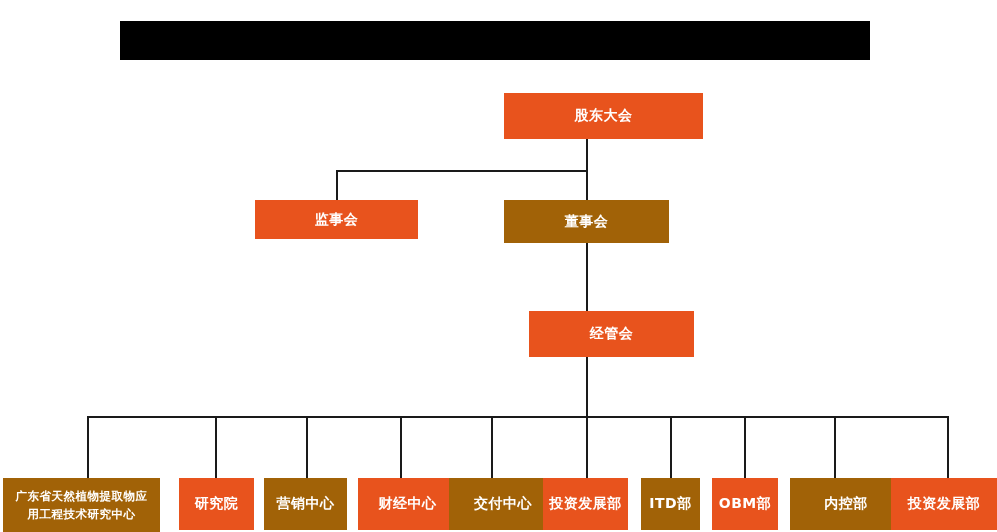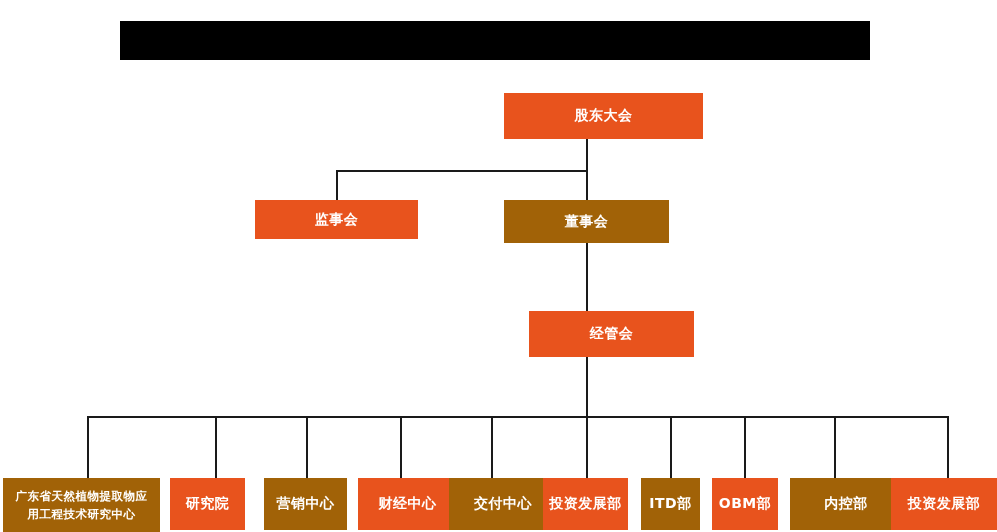--- a/index.html
+++ b/index.html
@@ -114,21 +114,21 @@
     <span class="label">经管会</span>
   </div>
 
   <div class="node light leaf-wide" style="left:3px; top:478px; width:157px; height:55px;">
     <span class="label">
       <span>广东省天然植物提取物应</span><br>
       <span>用工程技术研究中心</span>
     </span>
   </div>
 
-  <div class="node dark leaf" style="left:170px; top:478px; width:75px; height:52px;">
+  <div class="node dark leaf" style="left:179px; top:478px; width:75px; height:52px;">
     <span class="label">研究院</span>
   </div>
 
   <div class="node light leaf" style="left:264px; top:478px; width:83px; height:52px;justify-content:center;">
     <span class="label">营销中心</span>
   </div>
 
   <div class="node dark leaf" style="left:358px; top:478px; width:99px; height:52px;">
     <span class="label">财经中心</span>
   </div>

